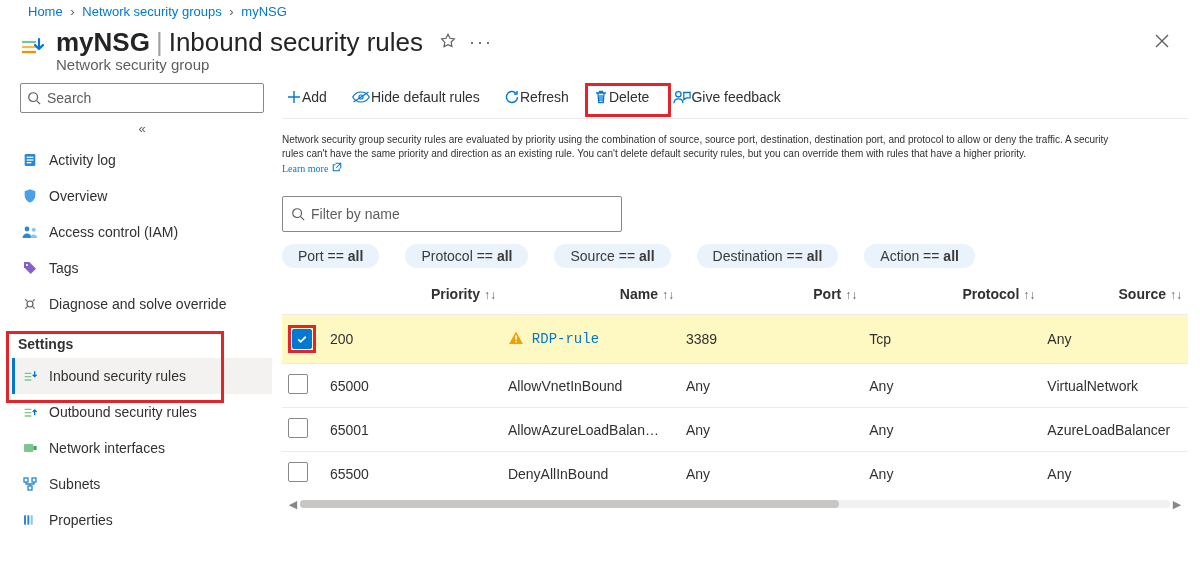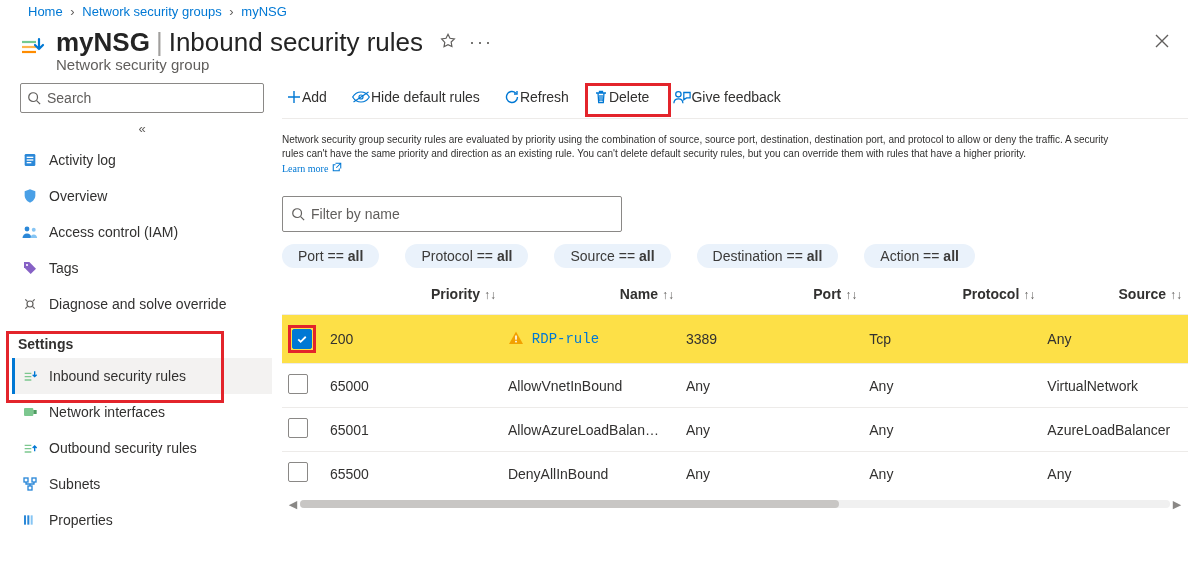--- a/index.html
+++ b/index.html
@@ -86,21 +86,21 @@
   }
   table.rules th {
     text-align:right; font-weight:600; font-size:14px;
     padding:10px 6px 12px 6px; white-space:nowrap;
   }
   table.rules th .sort { color:#605e5c; font-size:12px; margin-left:4px;}
   table.rules td {
     padding:10px 6px; border-top:1px solid #edebe9;
     white-space:nowrap; overflow:hidden; text-overflow:ellipsis;
   }
-  table.rules tr.rowsel td { background:#fde047; }
+  table.rules tr.rowsel td { background:#fef9c3; }
   col.c-chk { width:40px; }
   col.c-pri { width:170px; }
   col.c-name{ width:170px; }
   col.c-port{ width:175px; }
   col.c-proto{width:170px; }
   col.c-src { width:140px; }
 
   .chk {
     width:20px; height:20px; border:1px solid #8a8886; border-radius:2px;
     display:inline-flex; align-items:center; justify-content:center;
@@ -229,34 +229,34 @@
         <svg width="16" height="16" viewBox="0 0 24 24">
             <path d="M4 8h10M4 13h10M4 18h10" stroke="#7cc78f" stroke-width="2"></path>
             <path d="M19 5v8M16 10l3 3 3-3" stroke="#0078d4" stroke-width="2" fill="none"></path>
           </svg>
       </span>
       <span>Inbound security rules</span>
     </div>
     <div class="nav-item">
       <span class="ic">
         <svg width="16" height="16" viewBox="0 0 24 24">
+            <path d="M4 8h10M4 13h10M4 18h10" stroke="#7cc78f" stroke-width="2"></path>
+            <path d="M19 17V9M16 12l3-3 3 3" stroke="#0078d4" stroke-width="2" fill="none"></path>
+          </svg>
+      </span>
+      <span>Outbound security rules</span>
+    </div>
+    <div class="nav-item">
+      <span class="ic">
+        <svg width="16" height="16" viewBox="0 0 24 24">
             <rect x="3" y="6" width="14" height="12" rx="1.5" fill="#7cc78f"></rect>
             <rect x="17" y="9" width="5" height="6" fill="#4f9e63"></rect>
           </svg>
       </span>
       <span>Network interfaces</span>
-    </div>
-    <div class="nav-item">
-      <span class="ic">
-        <svg width="16" height="16" viewBox="0 0 24 24">
-            <path d="M4 8h10M4 13h10M4 18h10" stroke="#7cc78f" stroke-width="2"></path>
-            <path d="M19 17V9M16 12l3-3 3 3" stroke="#0078d4" stroke-width="2" fill="none"></path>
-          </svg>
-      </span>
-      <span>Outbound security rules</span>
     </div>
     <div class="nav-item">
       <span class="ic">
         <svg width="16" height="16" viewBox="0 0 24 24" fill="none" stroke="#2b88d8" stroke-width="2">
             <rect x="3" y="3" width="6" height="6"></rect>
             <rect x="15" y="3" width="6" height="6"></rect>
             <rect x="9" y="15" width="6" height="6"></rect>
             <path d="M6 9v3h12V9M12 12v3"></path>
           </svg>
       </span>

